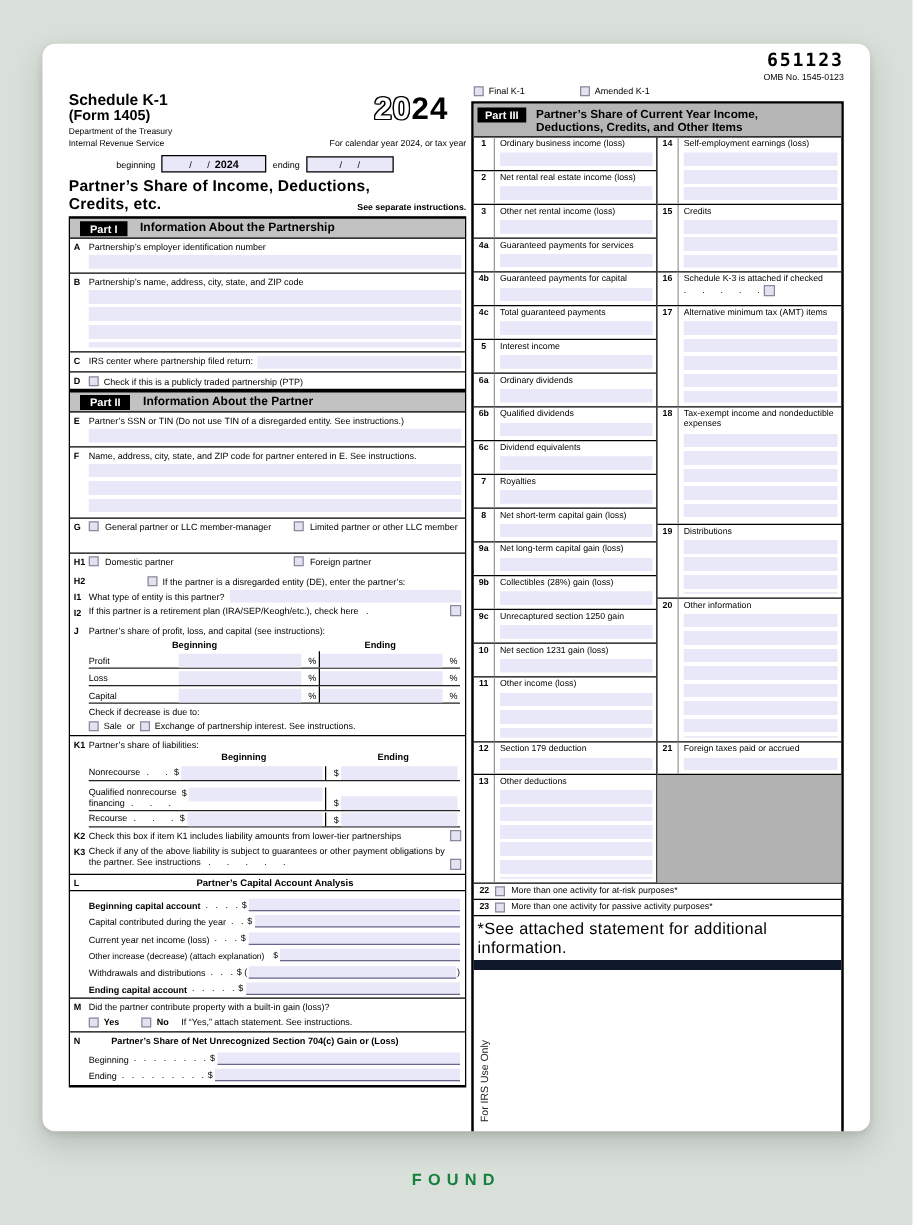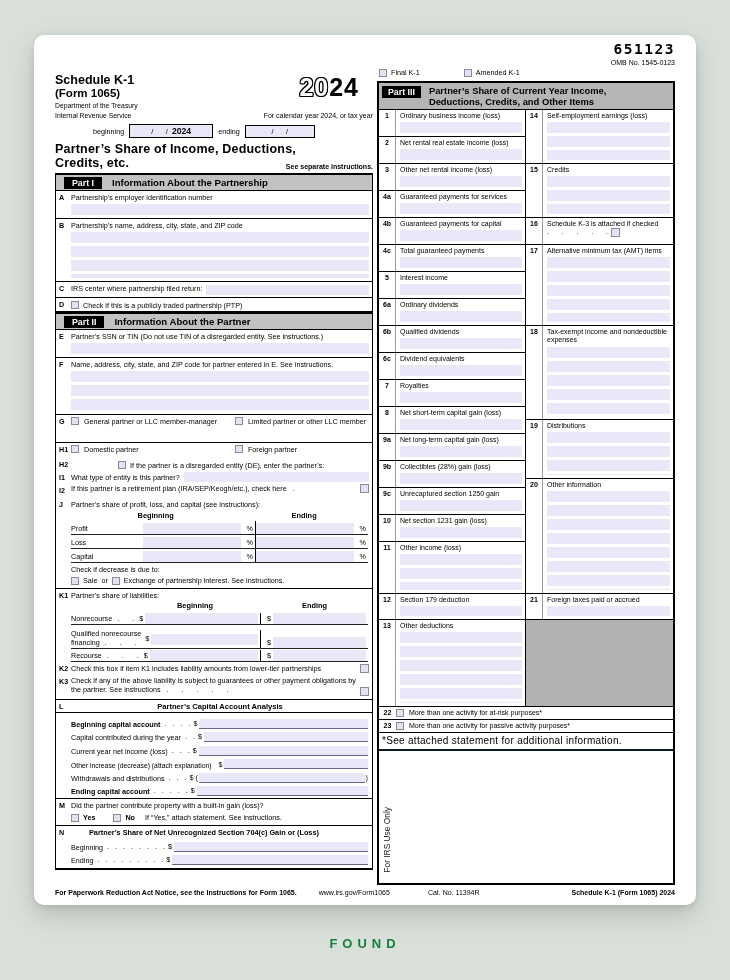--- a/index.html
+++ b/index.html
@@ -64,21 +64,21 @@
   .jrow{ display:flex; align-items:flex-end; border-bottom:1px solid #222; height:14px; font-size:7.2px; }
   .jlabel{ width:72px; flex:none; padding-bottom:1px; }
   .jfield{ flex:1; background:#e8e8f8; height:11px; }
   .jpct{ width:14px; flex:none; text-align:right; padding:0 2px 1px 0; }
   .jdivider{ width:1px; background:#000; align-self:stretch; flex:none; }
 
   .k1hdr{ display:flex; font-size:7.4px; font-weight:bold; padding:1px 0; }
   .k1hdr .b{ width:64%; text-align:center; padding-left:58px; }
   .k1hdr .e{ width:36%; text-align:center; }
   .krow{ display:flex; align-items:flex-end; border-bottom:1px solid #222; font-size:7.2px; }
-  .kleft{ width:64%; display:flex; align-items:center; border-right:1px solid #000; padding-right:2px; }
+  .kleft{ width:64%; display:flex; align-items:flex-start; border-right:1px solid #000; padding-right:2px; }
   .kright{ width:36%; display:flex; align-items:flex-end; padding:0 2px; }
   .klabel{ flex:none; padding-bottom:1px; }
   .kdollar{ flex:none; padding:0 2px 1px 4px; }
   .kfield{ flex:1; background:#e8e8f8; height:11px; }
   .dotlead{ letter-spacing:1px; white-space:pre; }
 
   .lcaprow{ display:flex; align-items:flex-end; font-size:7.2px; height:13.5px; padding-left:15px; }
   .lcapdots{ white-space:pre; padding:0 3px 1px 4px; }
   .lcapfield{ flex:1; background:#e8e8f8; height:10px; border-bottom:1px solid #66668a; }
   .bold{ font-weight:bold; }
@@ -99,21 +99,21 @@
   .p3num{ width:17px; flex:none; border-right:1px solid #999; font-weight:bold; font-size:7px; text-align:center; padding-top:2px; }
   .p3body{ flex:1; display:flex; flex-direction:column; min-width:0; }
   .p3label{ font-size:7px; line-height:8.4px; padding:2px 2px 1px 4px; }
   .p3field{ flex:1; margin:1px 3px 3px 4px; background:repeating-linear-gradient(to bottom,#e8e8f8 0 11px,#fff 11px 14px); }
   .h26{ height:26px; } .h27{ height:27px; } .h52{ height:52px; } .h54{ height:54px; }
   .h59{ height:59px; } .h81{ height:81px; } .h86{ height:86px; } .h94{ height:94px; } .h115{ height:115px; }
   .grayblock{ background:#b2b2b2; }
   .p3full{ display:flex; align-items:center; border-bottom:1px solid #000; height:13.5px; font-size:7px; }
   .p3full .n{ width:17px; flex:none; text-align:center; font-weight:bold; }
   .p3full .cb{ margin-right:5px; }
-  .seerow{ font-size:10px; padding:2px 3px 3px 3px; border-bottom:2px solid #0f172a; letter-spacing:.3px; }
+  .seerow{ font-size:13px; padding:2px 3px 3px 3px; border-bottom:8px solid #0f172a; letter-spacing:.3px; }
   .irsbox{ height:132px; position:relative; }
   .irsvert{ position:absolute; left:3px; bottom:10px; writing-mode:vertical-rl; transform:rotate(180deg); font-size:8.4px; color:#222; }
 
   .formfooter{ display:flex; font-size:7px; margin-top:4px; align-items:baseline; }
   .ff-notice{ font-weight:bold; }
   .ff-url{ margin-left:22px; }
   .ff-cat{ margin-left:38px; }
   .ff-sched{ margin-left:auto; font-weight:bold; }
 
   .brand{ position:absolute; left:0; right:0; top:936px; text-align:center; font-size:13px; font-weight:bold; letter-spacing:5px; color:#15803d; }
@@ -122,21 +122,21 @@
 <body>
 
 <div class="paper">
   <div class="formwrap">
 
     <div class="colL">
 
       <div class="hdrgrid">
         <div>
           <div class="schedule">Schedule K-1</div>
-          <div class="formnum">(Form 1065)</div>
+          <div class="formnum">(Form 1405)</div>
           <div class="dept">Department of the Treasury</div>
           <div class="dept">Internal Revenue Service</div>
         </div>
         <div class="y2024"><span class="y20">20</span><span>24</span></div>
       </div>
       <div class="calline">For calendar year 2024, or tax year</div>
 
       <div class="begrow">
         <span>beginning</span>
         <span class="datebox"><span>/&nbsp;&nbsp;&nbsp;&nbsp;&nbsp;&nbsp;/</span>&nbsp;&nbsp;<b>2024</b></span>

